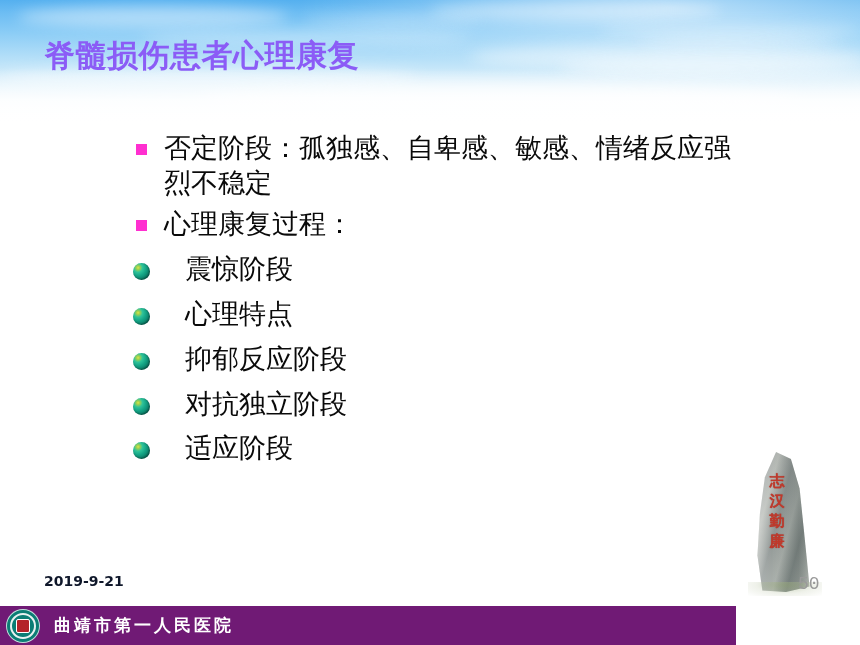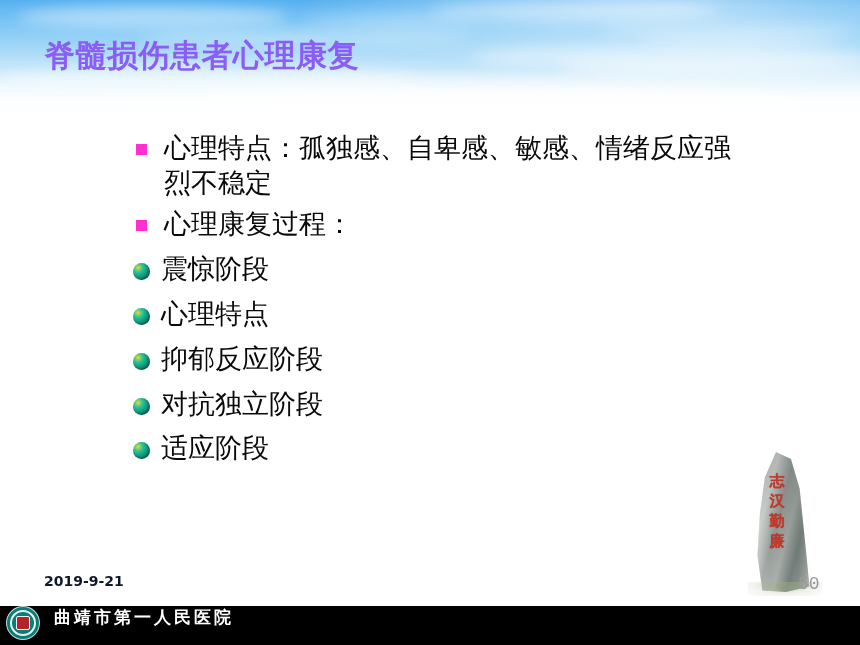--- a/index.html
+++ b/index.html
@@ -115,20 +115,21 @@
     font-size: 27px;
     line-height: 1.30;
     color: #0a0a0a;
     max-width: 580px;
   }
 
   
   .lvl2 {
     padding-left: 133px;
     margin-top: 11px;
+    gap: 24px;
   }
   .sphere-marker {
     flex: 0 0 auto;
     width: 17px;
     height: 17px;
     margin-top: 11px;
     margin-right: 11px;
     border-radius: 50%;
     background:
       radial-gradient(circle at 30% 28%, #d6e84a 0%, #a8d24c 9%, #2fc39a 26%, #13a384 48%, #0c7f69 72%, #064f44 100%);
@@ -214,25 +215,25 @@
     top: 574px;
     font-family: Liberation Mono, monospace;
     font-size: 18px;
     color: #9a9a9a;
     z-index: 6;
   }
   .footer-bar {
     position: absolute;
     left: 0;
     bottom: 0;
-    width: 860px;
+    width: 736px;
     height: 39px;
-    background: #000000;
+    background: #701a75;
     display: flex;
-    align-items: flex-start;
+    align-items: center;
     z-index: 7;
   }
   .footer-logo {
     position: relative;
     flex: 0 0 auto;
     width: 34px;
     height: 34px;
     margin-left: 6px;
     border-radius: 50%;
     background: #0b7d75;
@@ -285,21 +286,21 @@
     <div class="cloud c10"></div>
     <div class="sky-fade"></div>
   </div>
 
   <div class="slide-title">脊髓损伤患者心理康复</div>
 
   <div class="body-area">
 
     <div class="bullet-row lvl1">
       <span class="sq-marker"></span>
-      <span class="txt">心理特点：孤独感、自卑感、敏感、情绪反应强烈不稳定</span>
+      <span class="txt">否定阶段：孤独感、自卑感、敏感、情绪反应强烈不稳定</span>
     </div>
 
     <div class="bullet-row lvl1">
       <span class="sq-marker"></span>
       <span class="txt">心理康复过程：</span>
     </div>
 
     <div class="bullet-row lvl2">
       <span class="sphere-marker"></span>
       <span class="txt">震惊阶段</span>

